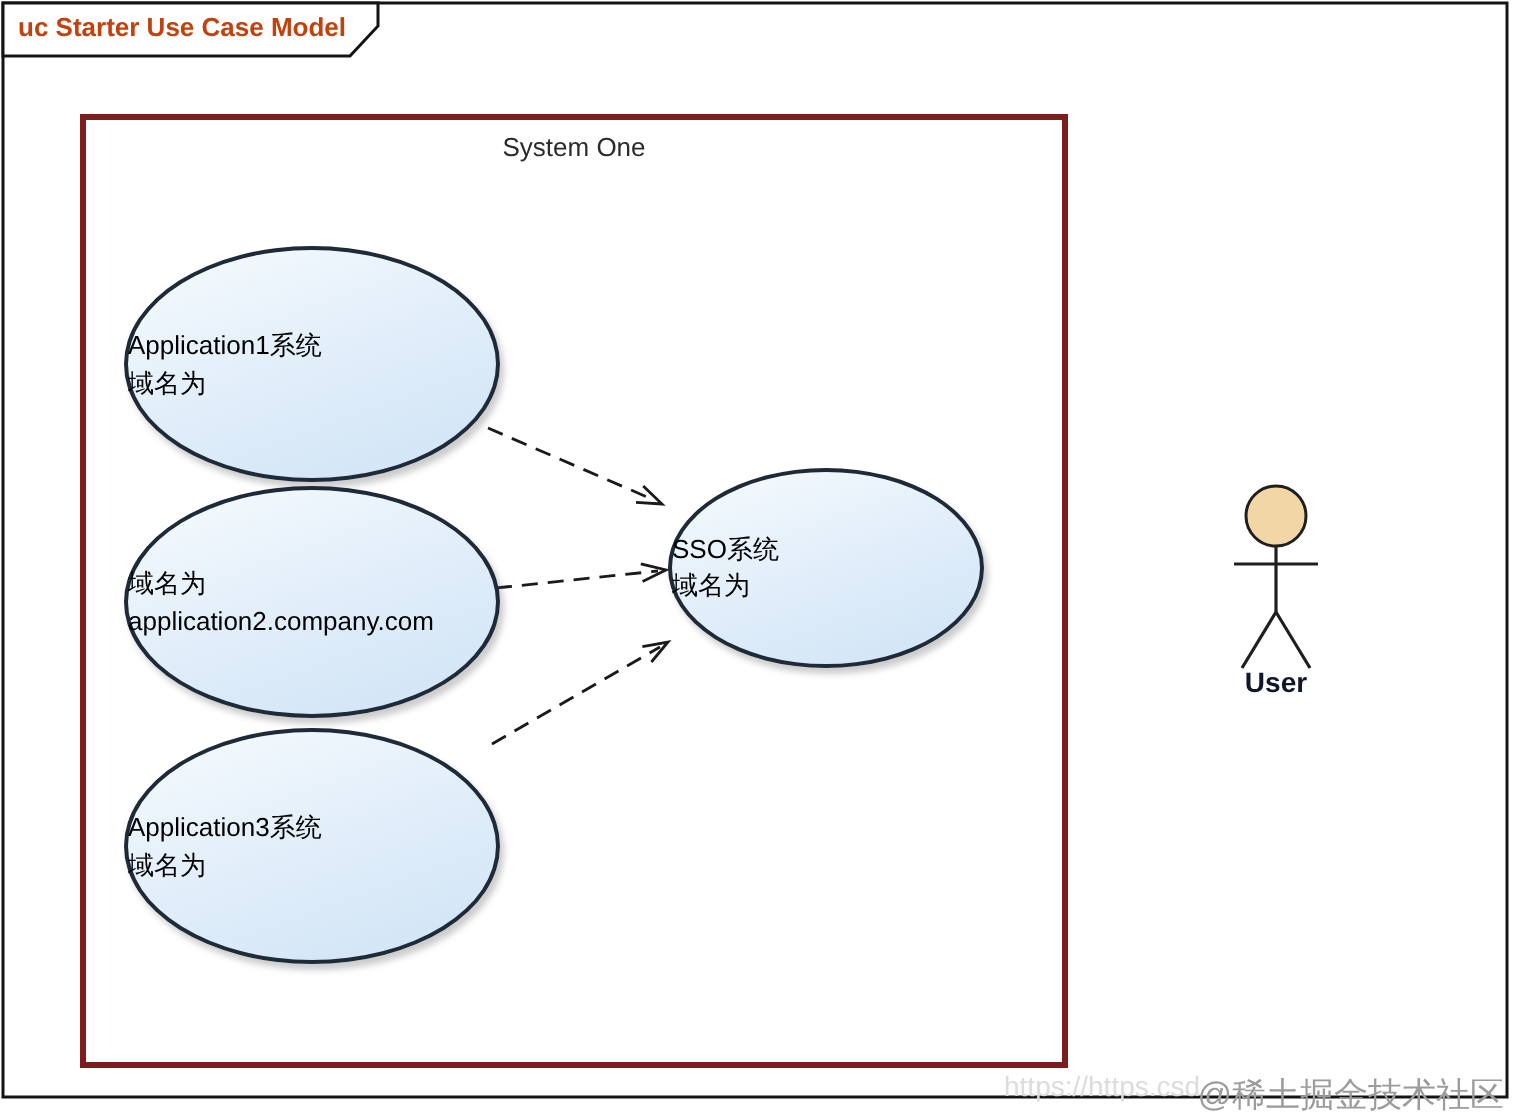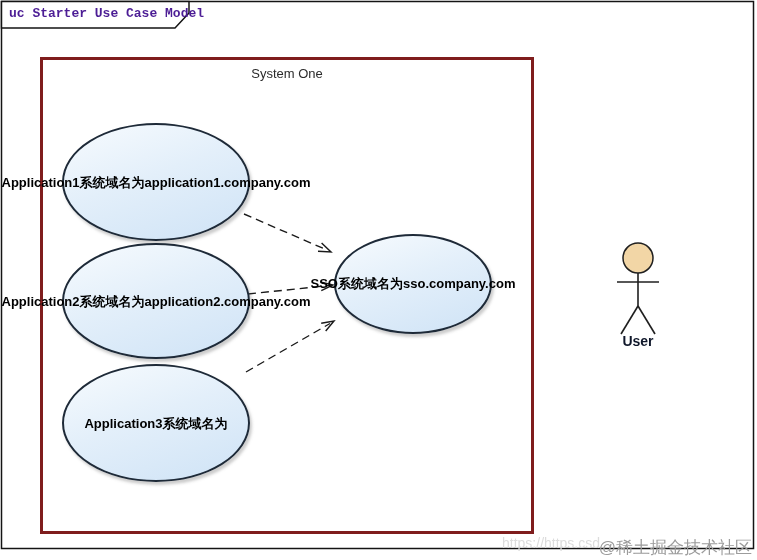--- a/index.html
+++ b/index.html
@@ -2,39 +2,38 @@
 <html><head>
 <meta charset="utf-8">
 <style>
   html,body { margin:0; padding:0; background:#fff; }
   .canvas {
     position:relative; width:757px; height:560px; background:#fff; overflow:hidden;
     font-family:"Liberation Sans", sans-serif;
   }
   .layer { position:absolute; left:0; top:0; width:757px; height:560px; pointer-events:none; }
   .tab-label {
-    position:absolute; left:9px; top:6px; font-size:13px; font-weight:bold; color:#4c1d95;
+    position:absolute; left:9px; top:6px; font-size:13px; font-weight:bold; color:#c2410c;
     white-space:nowrap;
-    font-family:Liberation Mono, monospace;
   }
   .system-box {
     position:absolute; left:40px; top:57px; width:488px; height:471px;
     border:3px solid #7f1d1d; background:transparent;
   }
   .system-label {
     position:absolute; left:0; top:6px; width:100%; text-align:center;
     font-size:13px; color:#2b2b2b;
   }
   .usecase {
     position:absolute; border-radius:50%;
     border:2px solid #1e2a38;
     background:linear-gradient(160deg,#f7fbfe 0%,#e3effa 45%,#cfe3f6 100%);
     box-shadow:2px 3px 3px rgba(110,110,110,0.35);
-    display:flex; flex-direction:row; justify-content:center; align-items:center;
-    text-align:center; font-weight:bold; font-size:13px; line-height:19px; color:#000;
+    display:flex; flex-direction:column; justify-content:center; align-items:flex-start;
+    text-align:center; font-weight:normal; font-size:13px; line-height:19px; color:#000;
   }
   .uc-app1 { left:62px;  top:123px; width:184px; height:114px; }
   .uc-app2 { left:62px;  top:243px; width:184px; height:112px; }
   .uc-app3 { left:62px;  top:364px; width:184px; height:114px; }
   .uc-sso  { left:334px; top:234px; width:154px; height:96px; line-height:18px; }
   .uc-line { white-space:nowrap; }
   .actor-label {
     position:absolute; left:606px; top:333px; width:64px; text-align:center;
     font-size:14px; font-weight:bold; color:#0f172a;
   }
@@ -84,38 +83,35 @@
 
   <div class="tab-label">uc Starter Use Case Model</div>
 
   <div class="system-box">
     <div class="system-label">System One</div>
   </div>
 
   <div class="usecase uc-app1">
     <div class="uc-line">Application1系统</div>
     <div class="uc-line">域名为</div>
-    <div class="uc-line">application1.company.com</div>
   </div>
 
   <div class="usecase uc-app2">
-    <div class="uc-line">Application2系统</div>
     <div class="uc-line">域名为</div>
     <div class="uc-line">application2.company.com</div>
   </div>
 
   <div class="usecase uc-app3">
     <div class="uc-line">Application3系统</div>
     <div class="uc-line">域名为</div>
   </div>
 
   <div class="usecase uc-sso">
     <div class="uc-line">SSO系统</div>
     <div class="uc-line">域名为</div>
-    <div class="uc-line">sso.company.com</div>
   </div>
 
   <div class="actor-label">User</div>
 
   <div class="wm-url">https://https.csd</div>
   <div class="wm-community">@稀土掘金技术社区</div>
 
 </div>
 
 </body></html>

